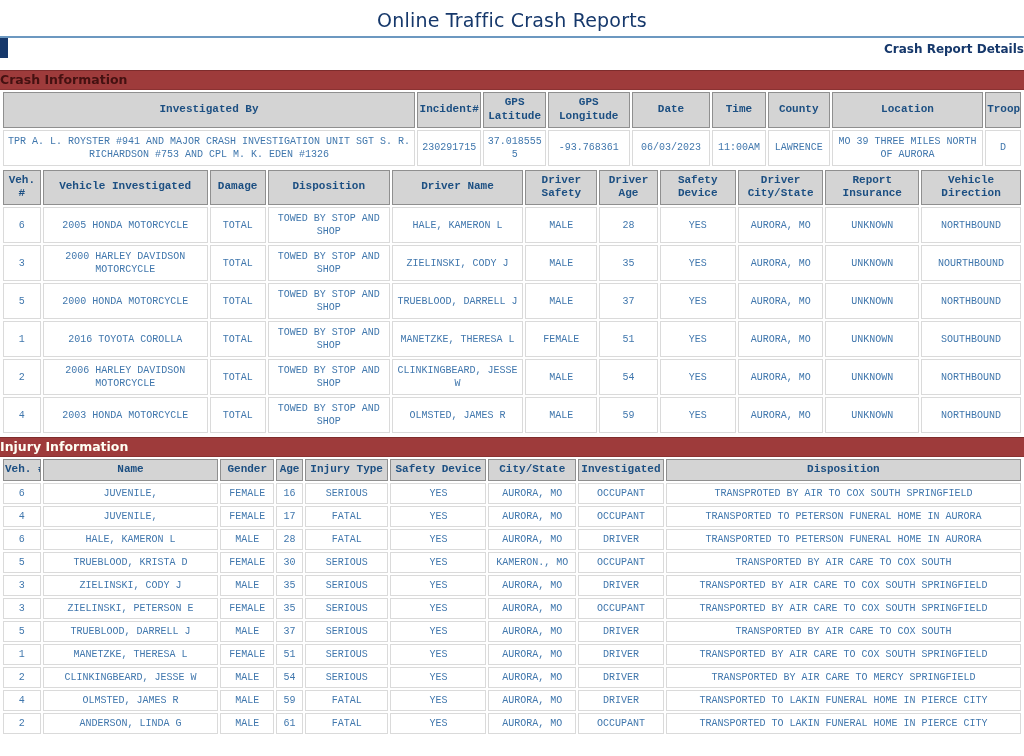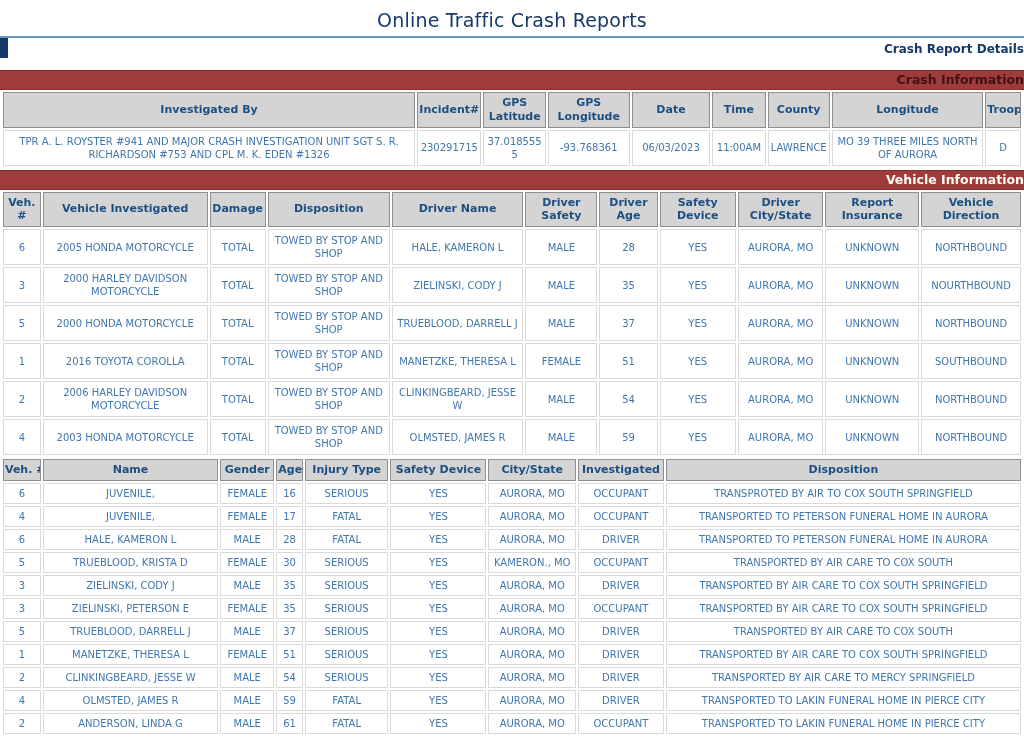--- a/index.html
+++ b/index.html
@@ -38,36 +38,37 @@
     font-weight: bold;
     line-height: 20px;
   }
 
   .content { margin-top: 13px; }
 
   .section-bar {
     background: #9E3B3B;
     border-top: 1px solid #7E2C2C;
     border-bottom: 1px solid #8A3232;
-    text-align: right;
+    text-align: left;
     font-size: 12.5px;
     font-weight: bold;
     color: #FFFFF4;
     padding: 1px 0 2px 0;
     margin-top: 2px;
   }
   .section-bar.dark-text { color: #441111; }
 
   table.report {
     width: 1022px;
     margin: 0 1px;
     border-collapse: separate;
     border-spacing: 2px;
     background: #ffffff;
     table-layout: fixed;
+    font-family: Liberation Mono, monospace;
   }
   table.report th {
     background: #D4D4D4;
     border: 1px solid #8F8F8F;
     color: #1C4F82;
     font-size: 11px;
     font-weight: bold;
     text-align: center;
     padding: 3px 1px;
     line-height: 1.25;
@@ -115,42 +116,39 @@
       </colgroup>
       <thead>
         <tr>
           <th>Investigated By</th>
           <th>Incident#</th>
           <th>GPS Latitude</th>
           <th>GPS Longitude</th>
           <th>Date</th>
           <th>Time</th>
           <th>County</th>
-          <th>Longitude</th>
+          <th>Location</th>
           <th>Troop</th>
         </tr>
       </thead>
       <tbody>
         <tr>
           <td>TPR A. L. ROYSTER #941 AND MAJOR CRASH INVESTIGATION UNIT SGT S. R. RICHARDSON #753 AND CPL M. K. EDEN #1326</td>
           <td>230291715</td>
           <td>37.0185555</td>
           <td>-93.768361</td>
           <td>06/03/2023</td>
           <td>11:00AM</td>
           <td>LAWRENCE</td>
           <td>MO 39 THREE MILES NORTH OF AURORA</td>
           <td>D</td>
         </tr>
       </tbody>
     </table>
 
-  <div class="section-bar">
-    <span>Vehicle Information</span>
-  </div>
   <table class="report">
       <colgroup>
         <col style="width: 3.7%;">
         <col style="width: 16.2%;">
         <col style="width: 5.5%;">
         <col style="width: 12%;">
         <col style="width: 12.9%;">
         <col style="width: 7.1%;">
         <col style="width: 5.7%;">
         <col style="width: 7.5%;">
@@ -248,20 +246,23 @@
           <td>MALE</td>
           <td>59</td>
           <td>YES</td>
           <td>AURORA, MO</td>
           <td>UNKNOWN</td>
           <td>NORTHBOUND</td>
         </tr>
       </tbody>
     </table>
 
+  <div class="section-bar">
+    <span>Injury Information</span>
+  </div>
   <table class="report tight nowrap-head">
       <colgroup>
         <col style="width: 3.7%;">
         <col style="width: 17.2%;">
         <col style="width: 5.3%;">
         <col style="width: 2.6%;">
         <col style="width: 8.2%;">
         <col style="width: 9.4%;">
         <col style="width: 8.6%;">
         <col style="width: 8.4%;">

